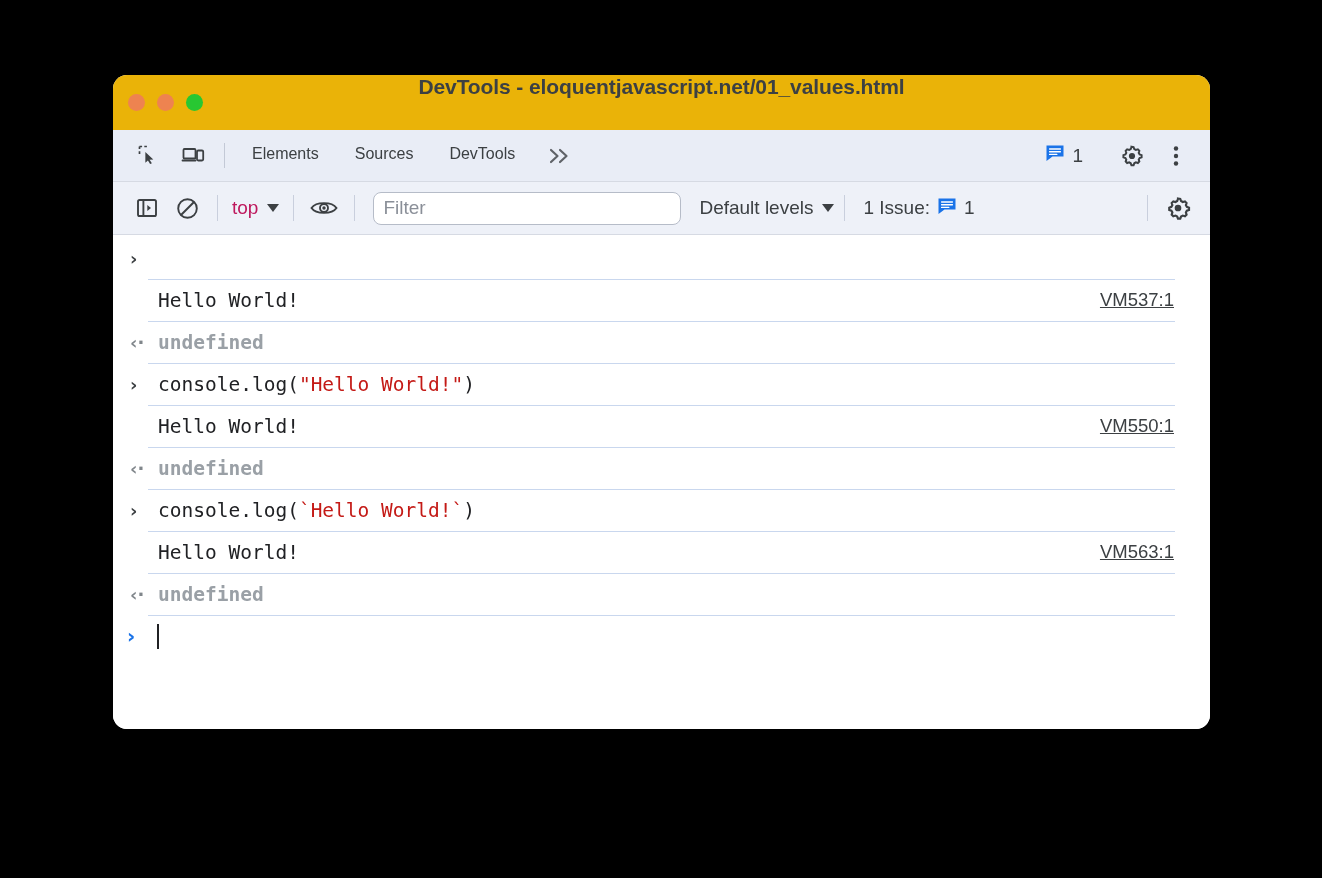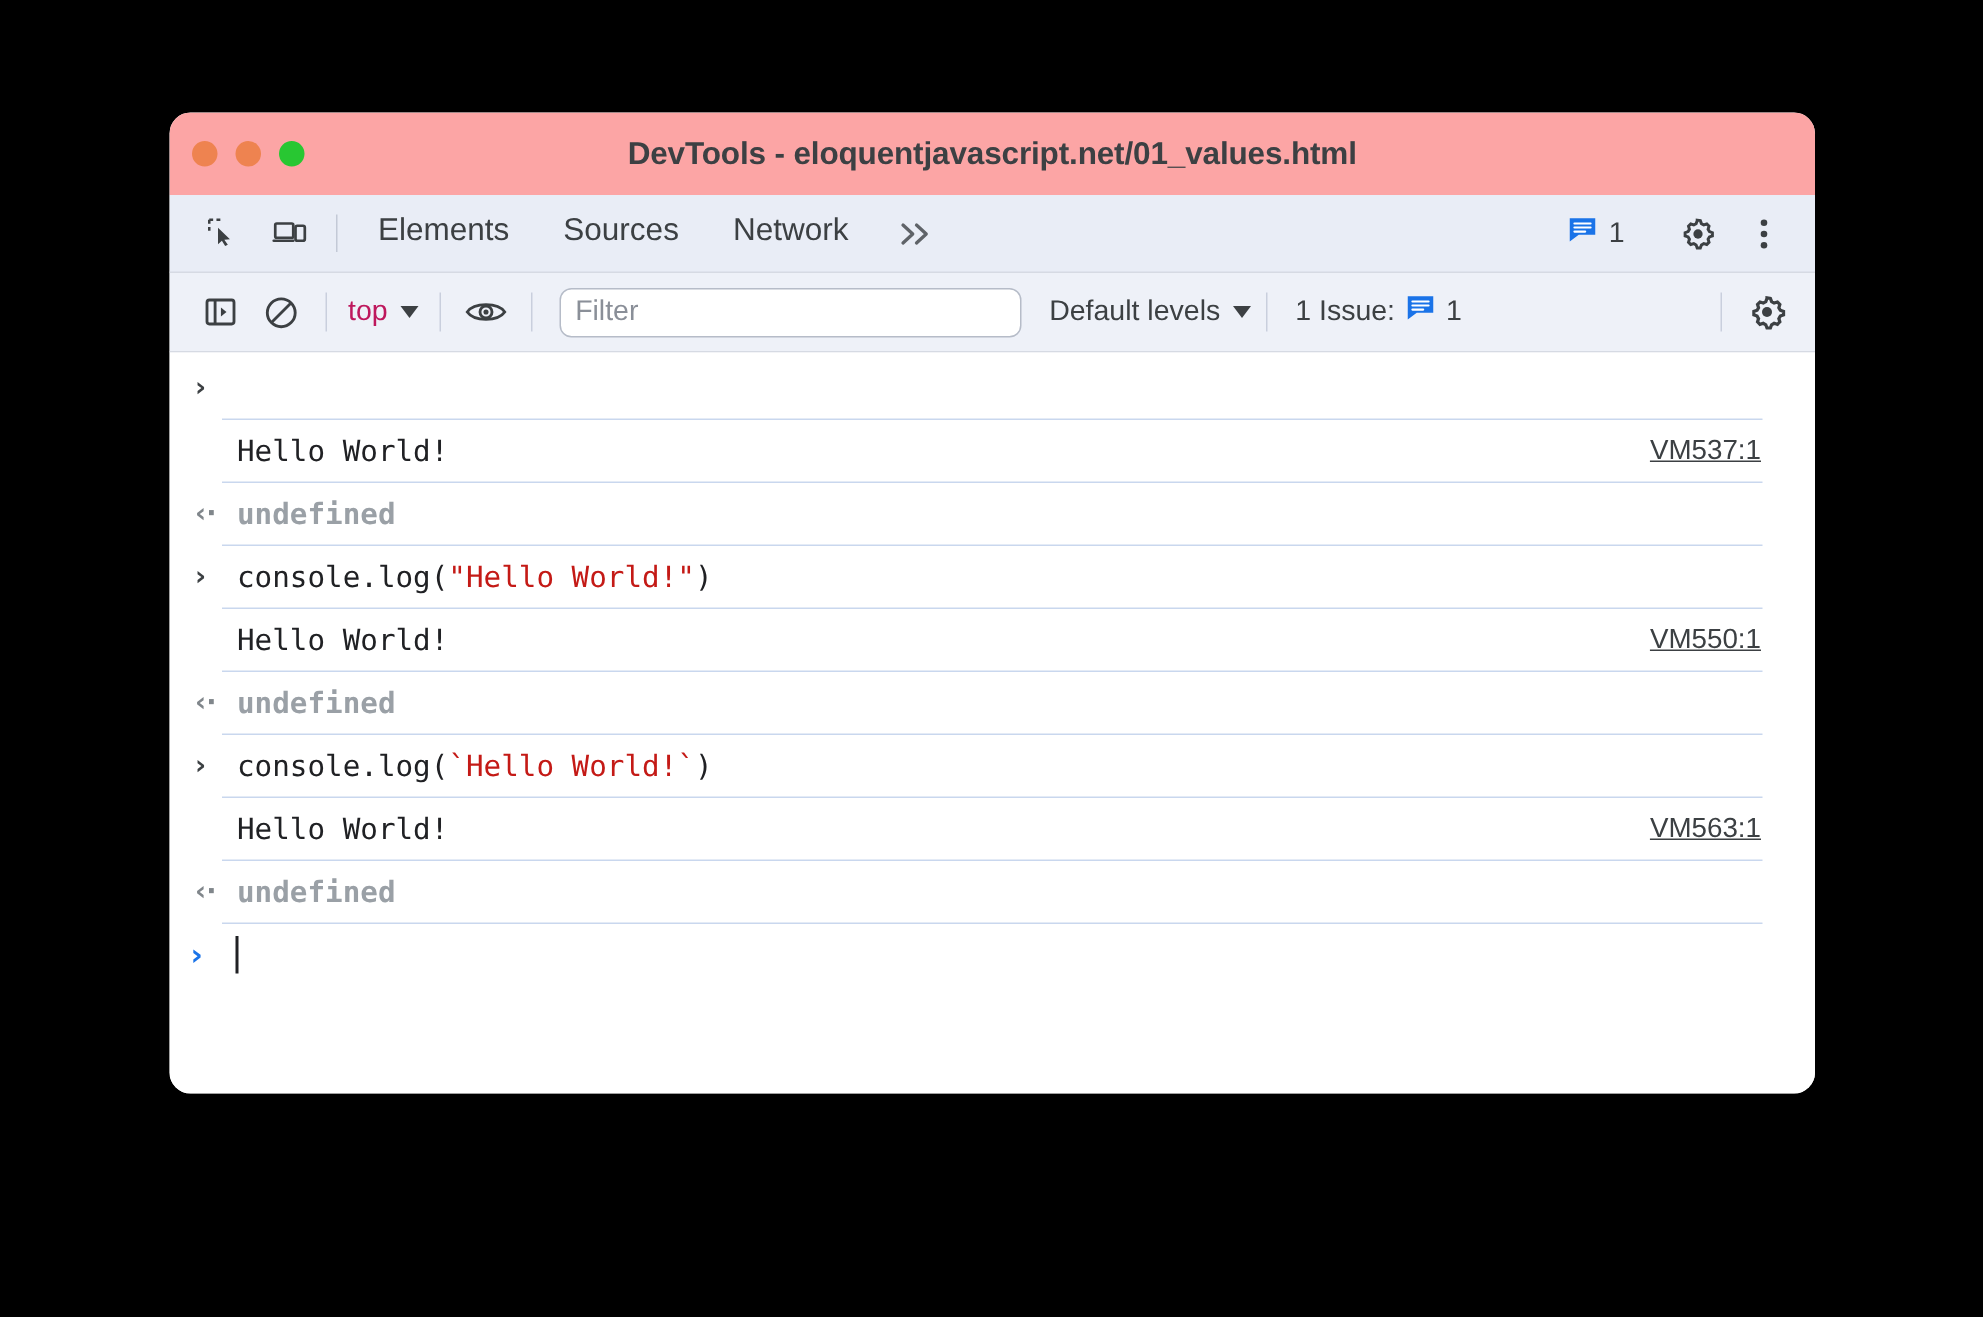--- a/index.html
+++ b/index.html
@@ -23,23 +23,22 @@
     overflow: hidden;
     display: flex;
     flex-direction: column;
   }
 
   
   #titlebar {
     position: relative;
     height: 55px;
     flex: 0 0 55px;
-    background: #fca5a5;
-    display: flex;
-    align-items: center;
+    background: #eab308;
+    display: flex;
     justify-content: center;
   }
   #traffic {
     position: absolute;
     left: 15px;
     top: 0;
     height: 55px;
     display: flex;
     align-items: center;
     gap: 12px;
@@ -76,21 +75,21 @@
   .tb-sep {
     width: 1px;
     background: #c3c9d6;
     margin: 13px 9px;
     flex: 0 0 1px;
   }
   .tab {
     display: flex;
     align-items: center;
     padding: 0 18px;
-    font-size: 21px;
+    font-size: 16px;
     color: #3c4043;
     white-space: nowrap;
     border-bottom: 3px solid transparent;
     cursor: default;
   }
   .tab.active {
     color: #1a73e8;
     border-bottom-color: #1a73e8;
   }
   #tab-overflow {
@@ -275,21 +274,21 @@
         <rect x="2.5" y="5" width="12" height="9.5" rx="1" fill="none" stroke="#3c4043" stroke-width="1.8"></rect>
         <path d="M1.5 16.5 h13" stroke="#3c4043" stroke-width="1.8" stroke-linecap="round"></path>
         <rect x="16" y="6.5" width="6.2" height="10" rx="1.2" fill="none" stroke="#3c4043" stroke-width="1.8"></rect>
       </svg>
     </div>
 
     <div class="tb-sep"></div>
 
     <div class="tab">Elements</div>
     <div class="tab">Sources</div>
-    <div class="tab">Network</div>
+    <div class="tab">DevTools</div>
 
     <div id="tab-overflow">
       <svg width="26" height="22" viewBox="0 0 26 22">
         <path d="M4 5 L10.5 11 L4 17 M13 5 L19.5 11 L13 17" fill="none" stroke="#5f6368" stroke-width="2.2" stroke-linecap="round" stroke-linejoin="round"></path>
       </svg>
     </div>
 
     <div id="tabbar-right">
       <div class="issue-chip">
         <span>

